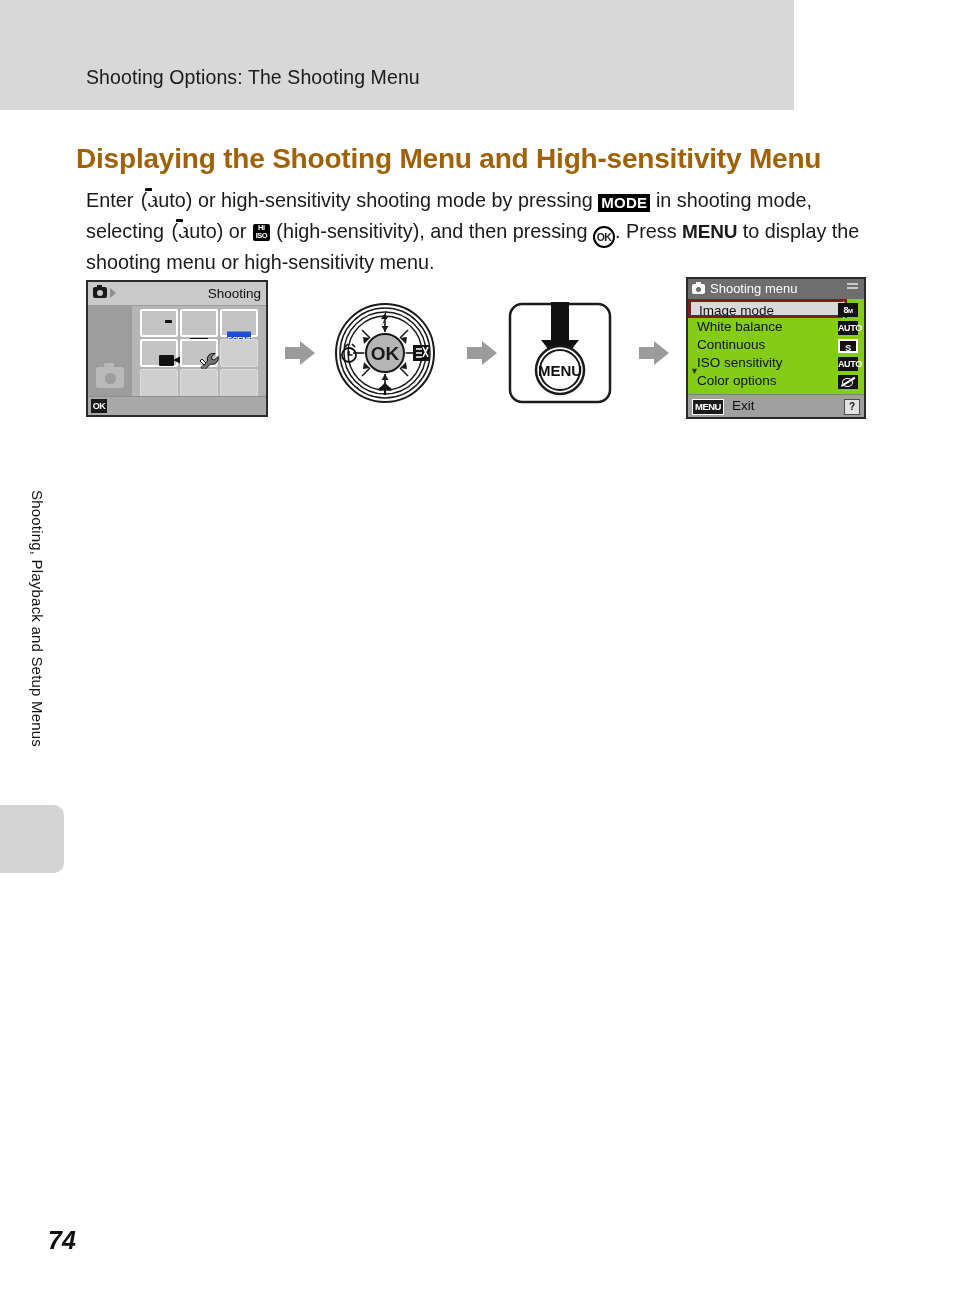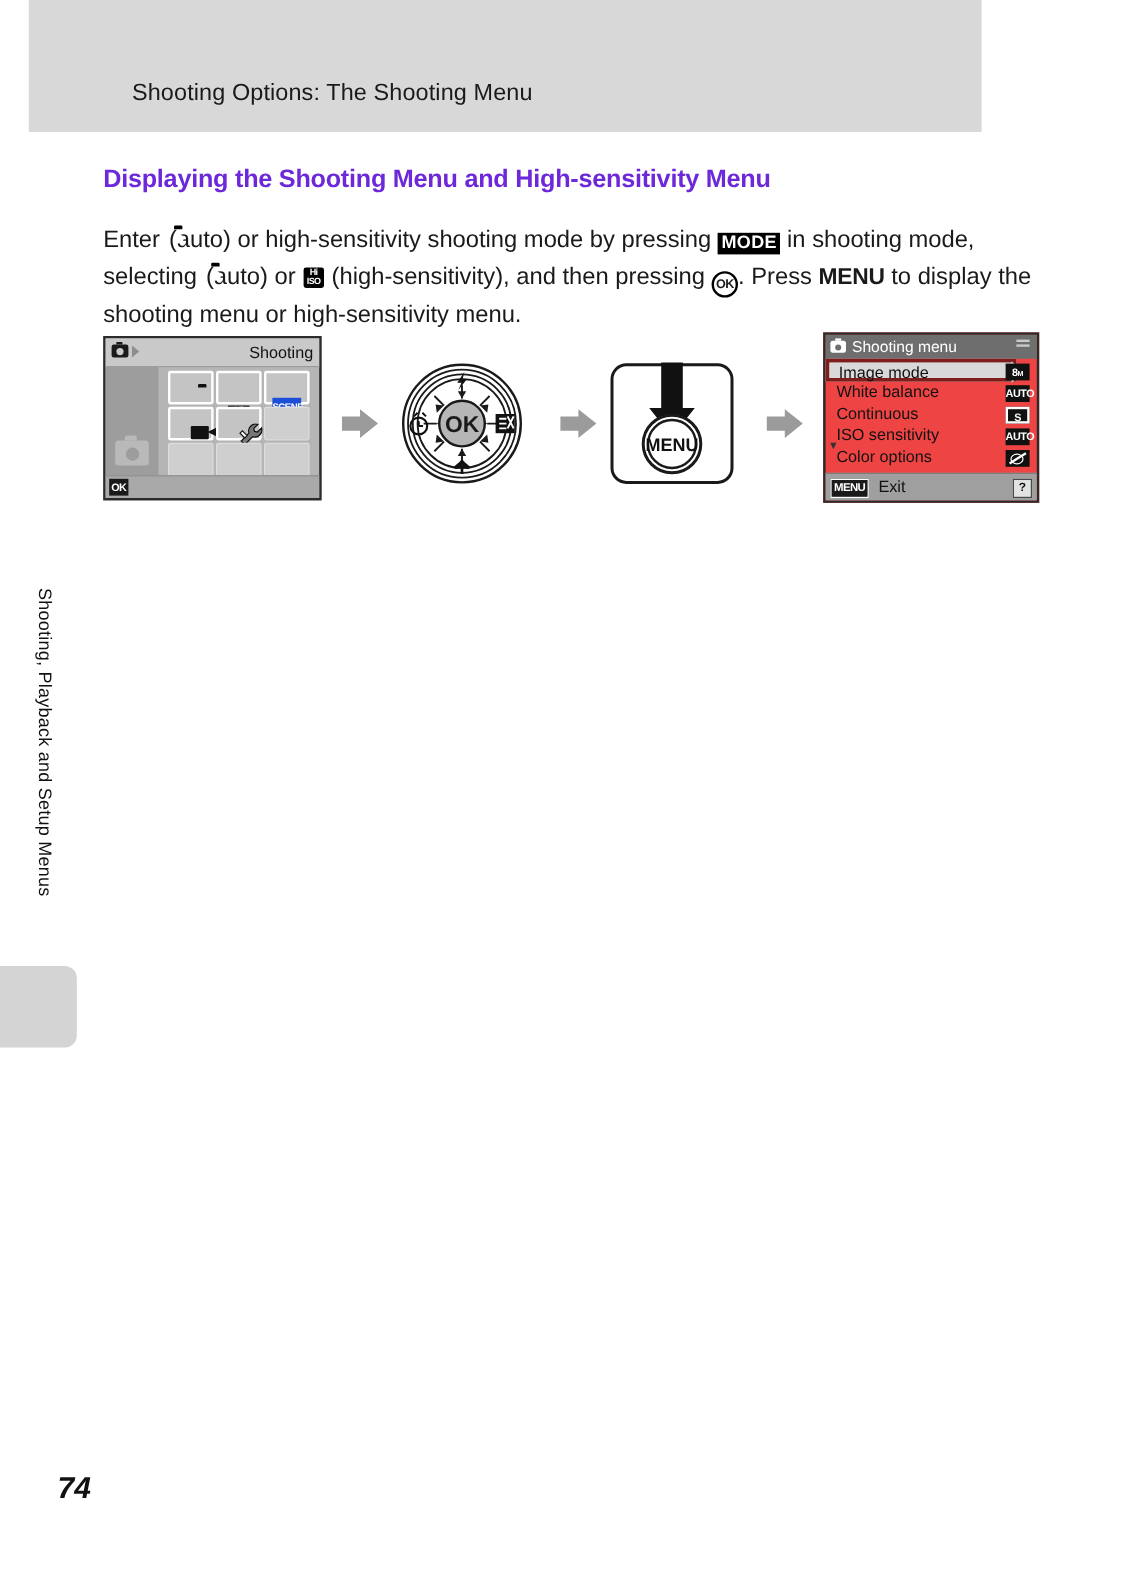--- a/index.html
+++ b/index.html
@@ -17,41 +17,40 @@
   }
 
   
   #header-band {
     position: absolute;
     left: 0;
     top: 0;
     width: 794px;
     height: 110px;
     background: #d8d8d8;
-    margin-left: 24px;
   }
   #header-title {
     position: absolute;
     left: 86px;
     top: 66px;
     font-size: 19.5px;
     letter-spacing: 0.1px;
     color: #1a1a1a;
     white-space: nowrap;
   }
 
   
   #section-heading {
     position: absolute;
-    left: 86px;
+    left: 76px;
     top: 124px;
-    font-size: 21px;
+    font-size: 28px;
     font-weight: bold;
     letter-spacing: -0.2px;
-    color: #6d28d9;
+    color: #a16207;
     white-space: nowrap;
   }
 
   
   #intro-para {
     position: absolute;
     left: 86px;
     top: 166px;
     width: 790px;
     font-size: 19.8px;
@@ -392,21 +391,21 @@
     height: 102px;
   }
   #menu-button-illus svg { display: block; }
 
   
   #screen-shooting-menu {
     left: 600px;
     top: 0px;
     width: 180px;
     height: 142px;
-    background: #ef4444;
+    background: #84cc16;
   }
   #ssm-titlebar {
     position: absolute;
     left: 0; top: 0; right: 0;
     height: 20px;
     background: #6e6e6e;
   }
   #ssm-titlebar-cam {
     position: absolute;
     left: 4px; top: 5px;

